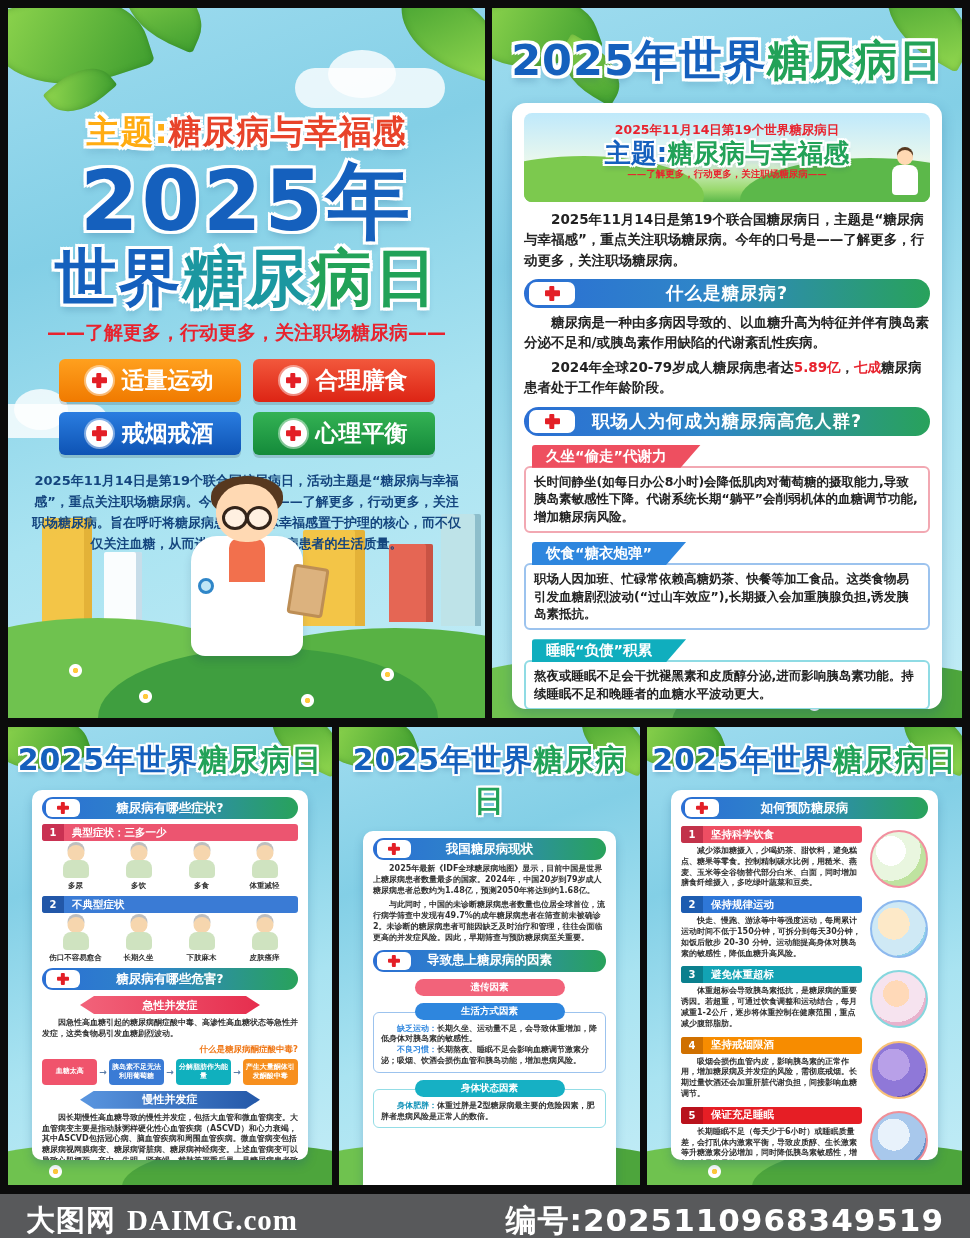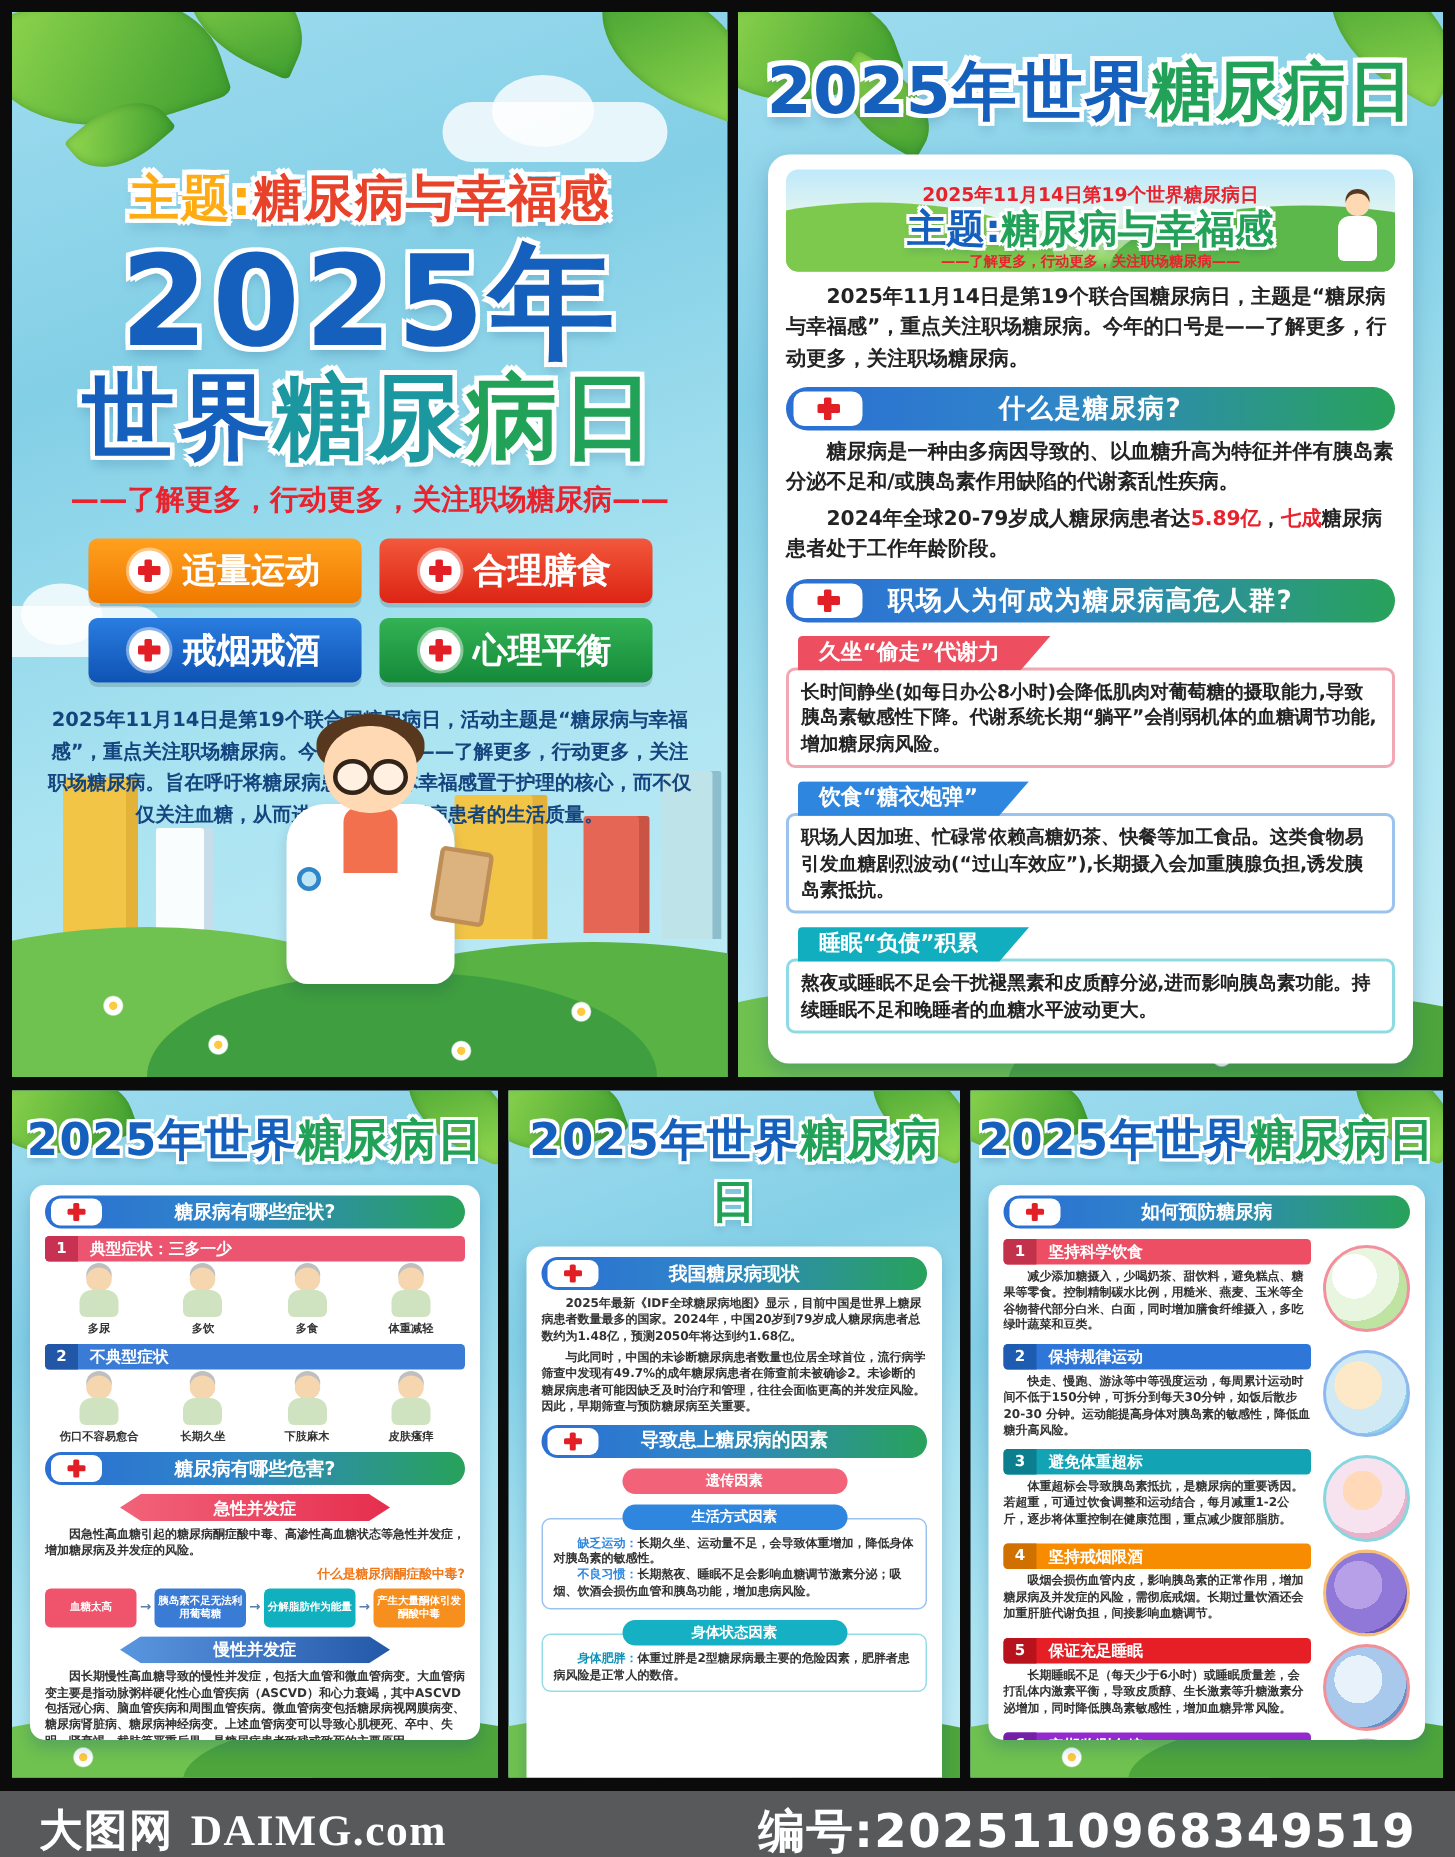--- a/index.html
+++ b/index.html
@@ -60,21 +60,21 @@
   .badge .cross { width:15px; height:15px; }
   .b1 { background:linear-gradient(180deg,#f2583c,#dd2414); }
   .b2 { background:linear-gradient(180deg,#ffa01e,#f07a00); }
   .b3 { background:linear-gradient(180deg,#2a7de0,#0e53b4); }
   .b4 { background:linear-gradient(180deg,#34b254,#148a3a); }
   .p1-body { width:436px; margin:15px auto 0; text-align:center; color:#14457e; font-size:13px; line-height:1.62; font-weight:700; }
 
   
   .p2-header { position:relative; z-index:2; margin-top:24px; text-align:center; font-size:43px; font-weight:900; letter-spacing:1px; }
   .card { position:relative; z-index:2; margin:13px 20px 0; height:606px; background:#fff; border-radius:14px; padding:10px 12px; box-shadow:0 6px 14px rgba(20,80,130,.28); overflow:hidden; }
-  .banner { position:relative; height:68px; border-radius:8px; overflow:hidden; text-align:center;
+  .banner { position:relative; height:89px; border-radius:8px; overflow:hidden; text-align:center;
     background:linear-gradient(180deg,#bfe9fb 0%,#e8f7ee 52%,#9ad96e 86%,#5cb84a 100%); }
   .banner-top { margin-top:9px; color:#e8232e; font-size:12.5px; font-weight:800; position:relative; z-index:2; }
   .banner-title { font-size:26px; font-weight:900; line-height:1.1; position:relative; z-index:2; }
   .banner-slogan { color:#e8232e; font-size:9.5px; font-weight:800; position:relative; z-index:2; }
   .bn-hill { position:absolute; border-radius:50%; }
   .bn-doc { position:absolute; right:10px; bottom:4px; width:30px; height:48px; z-index:1; }
   .bn-doc::before { content:""; position:absolute; top:0; left:50%; transform:translateX(-50%); width:16px; height:15px; background:#ffd9b3; border-radius:50%; box-shadow:0 -3px 0 #57381f; }
   .bn-doc::after { content:""; position:absolute; top:15px; left:50%; transform:translateX(-50%); width:26px; height:30px; background:#fff; border-radius:8px 8px 4px 4px; }
   .p2-intro { margin-top:7px; color:#232323; font-size:13.5px; line-height:1.5; text-indent:2em; font-weight:700; }
   .sec-hdr { position:relative; margin-top:9px; height:29px; border-radius:15px; background:linear-gradient(90deg,#2b6fd4 0%,#2f86c8 45%,#28a25b 100%);
@@ -85,21 +85,21 @@
   .tabwrap { margin-top:9px; }
   .tab { position:relative; display:inline-block; height:23px; line-height:23px; padding:0 34px 0 14px; margin-left:8px; color:#fff; font-size:14.5px; font-weight:800;
     clip-path:polygon(0 0,100% 0,calc(100% - 20px) 100%,0 100%); border-radius:3px 0 0 0; z-index:2; }
   .tabbox { border:2px solid; border-radius:6px; background:#fff; margin-top:-2px; padding:5px 8px; color:#232323; font-size:12.5px; line-height:1.42; font-weight:700; }
   .t-red  .tab { background:#ee4f60; } .t-red  .tabbox { border-color:#f2a8b2; }
   .t-blue .tab { background:#2e86de; } .t-blue .tabbox { border-color:#9cc3ee; }
   .t-teal .tab { background:#10aebe; } .t-teal .tabbox { border-color:#8fdbe4; }
 
   
   .sm-header { position:relative; z-index:2; margin-top:13px; text-align:center; font-size:30px; font-weight:900; letter-spacing:1px; }
-  .sm-card { position:relative; z-index:2; margin:9px 12px 0; height:370px; background:#fff; border-radius:10px; padding:7px 10px; box-shadow:0 5px 10px rgba(20,80,130,.25); overflow:hidden; }
+  .sm-card { position:relative; z-index:2; margin:9px 24px 0; height:370px; background:#fff; border-radius:10px; padding:7px 10px; box-shadow:0 5px 10px rgba(20,80,130,.25); overflow:hidden; }
   .sm-sec { position:relative; height:22px; border-radius:11px; background:linear-gradient(90deg,#2b6fd4 0%,#2f86c8 45%,#28a25b 100%);
     display:flex; align-items:center; justify-content:center; color:#fff; font-size:12.5px; font-weight:800; }
   .sm-sec .chip { position:absolute; left:4px; top:2px; width:34px; height:18px; background:#fff; border-radius:6px; display:flex; align-items:center; justify-content:center; }
   .sm-sec .cross { width:12px; height:12px; }
 
   
   .num-bar { display:flex; align-items:center; height:17px; margin-top:5px; border-radius:3px; color:#fff; font-weight:800; font-size:10.5px; }
   .num-bar .num { width:22px; height:17px; display:flex; align-items:center; justify-content:center; border-radius:3px 0 0 3px; font-size:10px; }
   .num-bar .bt { padding-left:8px; }
   .nb-red  { background:#ec5570; } .nb-red  .num { background:#c93152; }
@@ -358,21 +358,21 @@
               <div class="figlabel">皮肤瘙痒</div>
             </div>
         </div>
         <div class="sm-sec" style="margin-top:5px;">
           <span class="chip">
               <span class="cross"></span>
             </span>
           <span>糖尿病有哪些危害?</span>
         </div>
         <div class="ribbon rb-red">急性并发症</div>
-        <p class="p3-p">因急性高血糖引起的糖尿病酮症酸中毒、高渗性高血糖状态等急性并发症，增加糖尿病及并发症的风险。</p>
+        <p class="p3-p">因急性高血糖引起的糖尿病酮症酸中毒、高渗性高血糖状态等急性并发症，这类食物易引发血糖剧烈波动。</p>
         <div class="q">什么是糖尿病酮症酸中毒?</div>
         <div class="flow">
           <div class="fbox f1">血糖太高</div>
           <span class="farrow"></span>
           <div class="fbox f2">胰岛素不足无法利用葡萄糖</div>
           <span class="farrow"></span>
           <div class="fbox f3">分解脂肪作为能量</div>
           <span class="farrow"></span>
           <div class="fbox f4">产生大量酮体引发酮酸中毒</div>
         </div>

